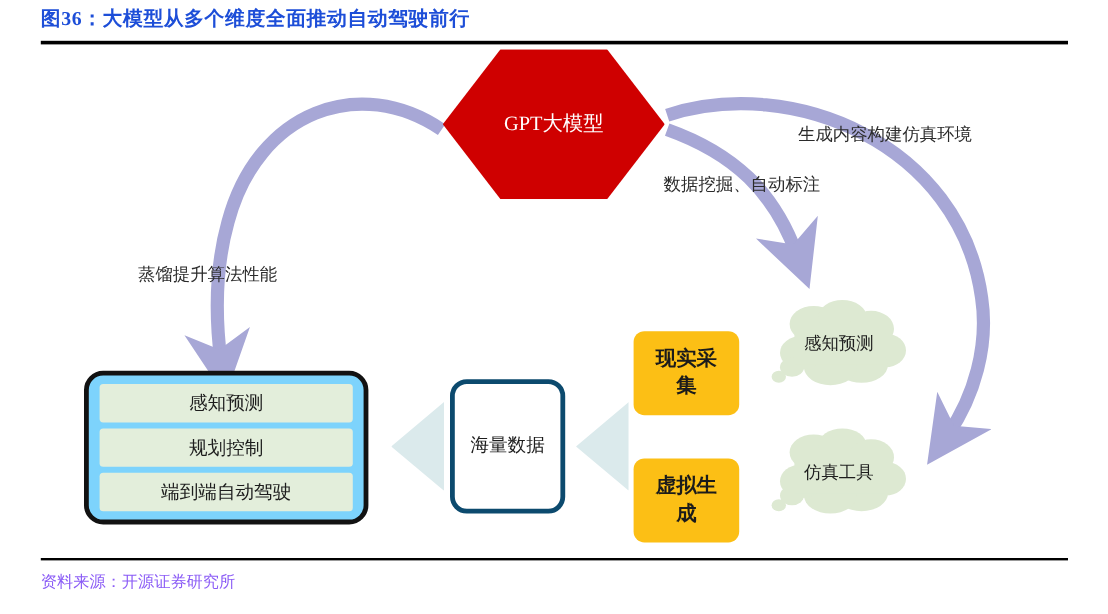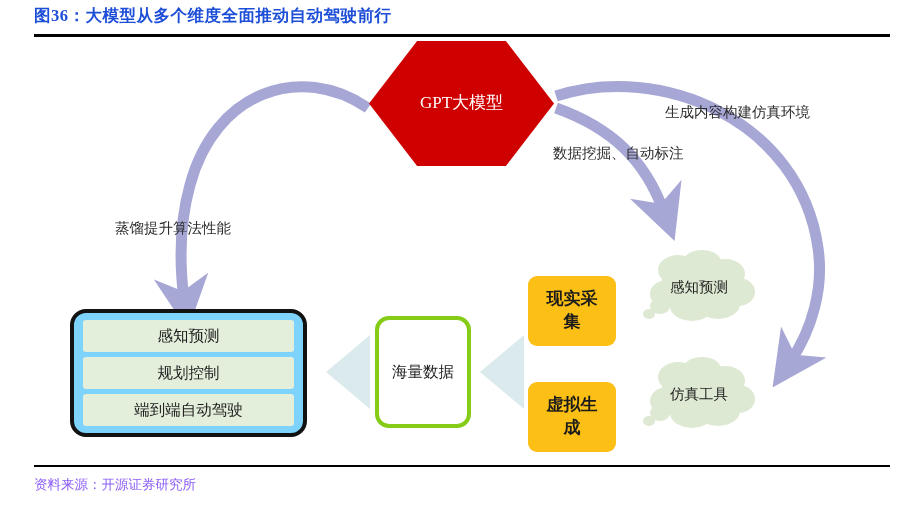--- a/index.html
+++ b/index.html
@@ -74,21 +74,21 @@
   .cap-item{
     background:#e3eedb;border-radius:3px;
     height:32px;display:flex;align-items:center;justify-content:center;
     font-size:15.5px;color:#1d1d1d;
     font-family:"Liberation Serif","DejaVu Serif",serif;
   }
 
   
   .data-box{
     position:absolute;left:375px;top:316px;width:96px;height:112px;
-    border:4px solid #84cc16;border-radius:14px;background:#ffffff;
+    border:4px solid #0c4a6e;border-radius:14px;background:#ffffff;
     box-sizing:border-box;
     display:flex;align-items:center;justify-content:center;
     z-index:5;
   }
   .data-box-label{
     font-size:15.5px;line-height:1.4;text-align:center;color:#1d1d1d;
     width:66px;
     font-family:"Liberation Serif","DejaVu Serif",serif;
   }
 

